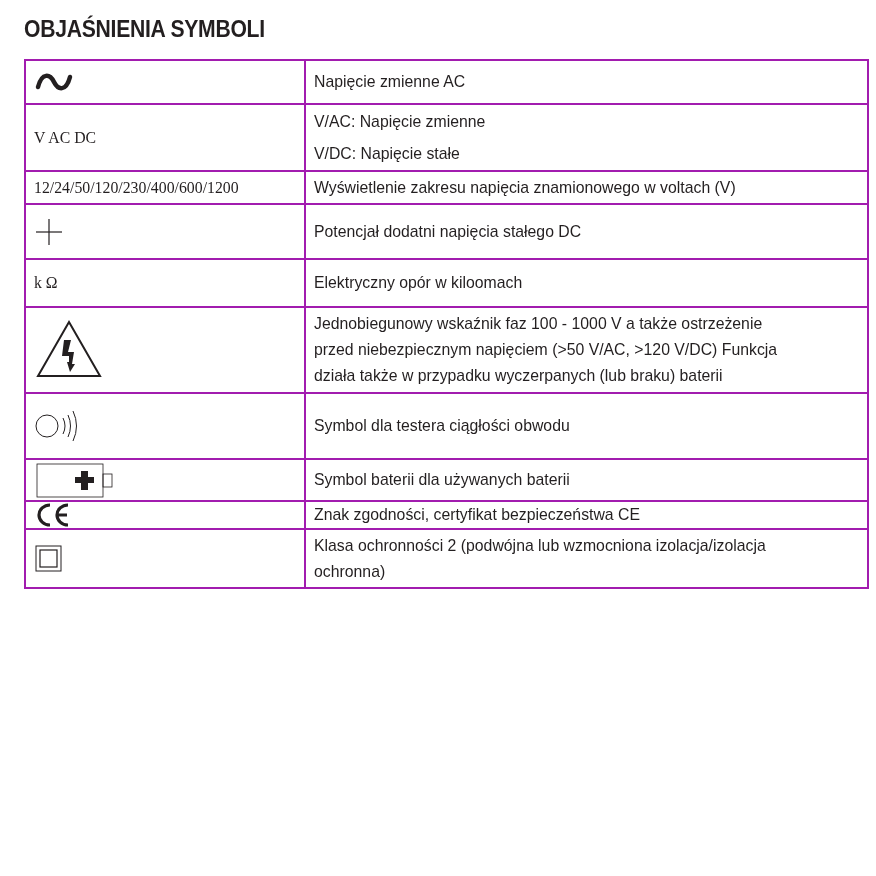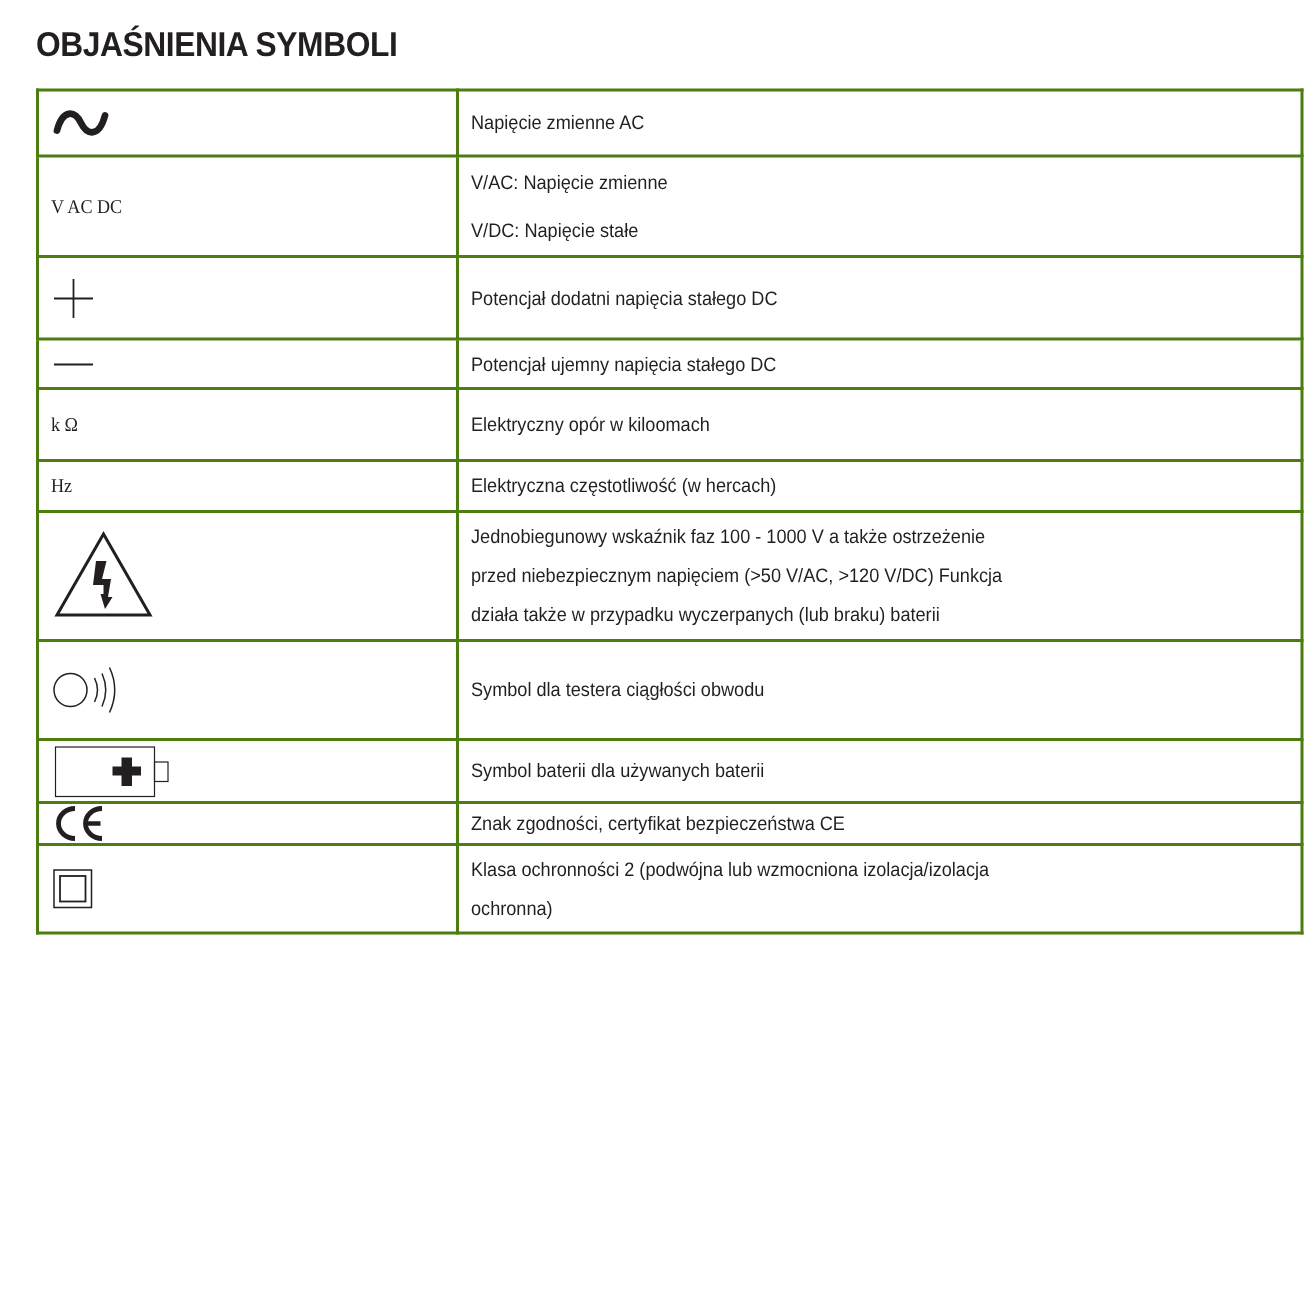--- a/index.html
+++ b/index.html
@@ -1,21 +1,21 @@
 <!DOCTYPE html>
 <html><head>
 <meta charset="utf-8">
 <style>
   html, body { margin:0; padding:0; background:#ffffff; }
   body { width:876px; height:876px; position:relative; overflow:hidden;
          font-family:"Liberation Sans", sans-serif; color:#231f20; }
   .title { position:absolute; left:24px; top:16px; font-size:23px; font-weight:bold;
            letter-spacing:-0.3px; transform:scaleX(0.92); transform-origin:left top; }
   table { position:absolute; left:24px; top:59px; width:845px; border-collapse:collapse; }
-  td { border:2px solid #4d7c0f; padding:0 8px; font-size:13px; vertical-align:middle;
+  td { border:2px solid #a21caf; padding:0 8px; font-size:17px; vertical-align:middle;
        line-height:1.5; }
   td .txt { display:inline-block; transform:scaleX(0.93); transform-origin:left center; white-space:nowrap; }
   td.sym { width:262px; padding-left:8px;font-family:Liberation Serif, serif; }
   td.desc { padding-left:8px; }
   .multi .txt { display:block; }
   svg { display:block; }
 </style>
 </head>
 <body>
 
@@ -31,44 +31,36 @@
     </td>
     <td class="desc"><span class="txt">Napięcie zmienne AC</span></td>
   </tr>
   <tr style="height:67px">
     <td class="sym"><span class="txt">V AC DC</span></td>
     <td class="desc multi">
       <span class="txt" style="line-height:32px">V/AC: Napięcie zmienne</span>
       <span class="txt" style="line-height:32px">V/DC: Napięcie stałe</span>
     </td>
   </tr>
+  <tr style="height:33px">
+    <td class="sym"><span class="txt">12/24/50/120/230/400/600/1200</span></td>
+    <td class="desc"><span class="txt">Wyświetlenie zakresu napięcia znamionowego w voltach (V)</span></td>
+  </tr>
   <tr style="height:55px">
     <td class="sym">
       <svg width="30" height="30" viewBox="0 0 30 30">
         <line x1="2" y1="15" x2="28" y2="15" stroke="#231f20" stroke-width="1.2"></line>
         <line x1="15" y1="2" x2="15" y2="28" stroke="#231f20" stroke-width="1.2"></line>
       </svg>
     </td>
     <td class="desc"><span class="txt">Potencjał dodatni napięcia stałego DC</span></td>
   </tr>
-  <tr style="height:33px">
-    <td class="sym">
-      <svg width="30" height="10" viewBox="0 0 30 10">
-        <line x1="2" y1="5" x2="28" y2="5" stroke="#231f20" stroke-width="1.2"></line>
-      </svg>
-    </td>
-    <td class="desc"><span class="txt">Potencjał ujemny napięcia stałego DC</span></td>
-  </tr>
   <tr style="height:48px">
     <td class="sym"><span class="txt">k Ω</span></td>
     <td class="desc"><span class="txt">Elektryczny opór w kiloomach</span></td>
-  </tr>
-  <tr style="height:34px">
-    <td class="sym"><span class="txt">Hz</span></td>
-    <td class="desc"><span class="txt">Elektryczna częstotliwość (w hercach)</span></td>
   </tr>
   <tr style="height:86px">
     <td class="sym">
       <svg width="70" height="64" viewBox="0 0 70 64">
         <polygon points="35,4 66,58 4,58" fill="none" stroke="#231f20" stroke-width="2"></polygon>
         <path d="M30 22 L37 22 L34 34 L40 34 L38 46 L41 46 L36 54 L33 44 L35 44 L35 38 L28 38 Z" fill="#231f20"></path>
       </svg>
     </td>
     <td class="desc multi">
       <span class="txt" style="line-height:26px">Jednobiegunowy wskaźnik faz 100 - 1000 V a także ostrzeżenie</span>

